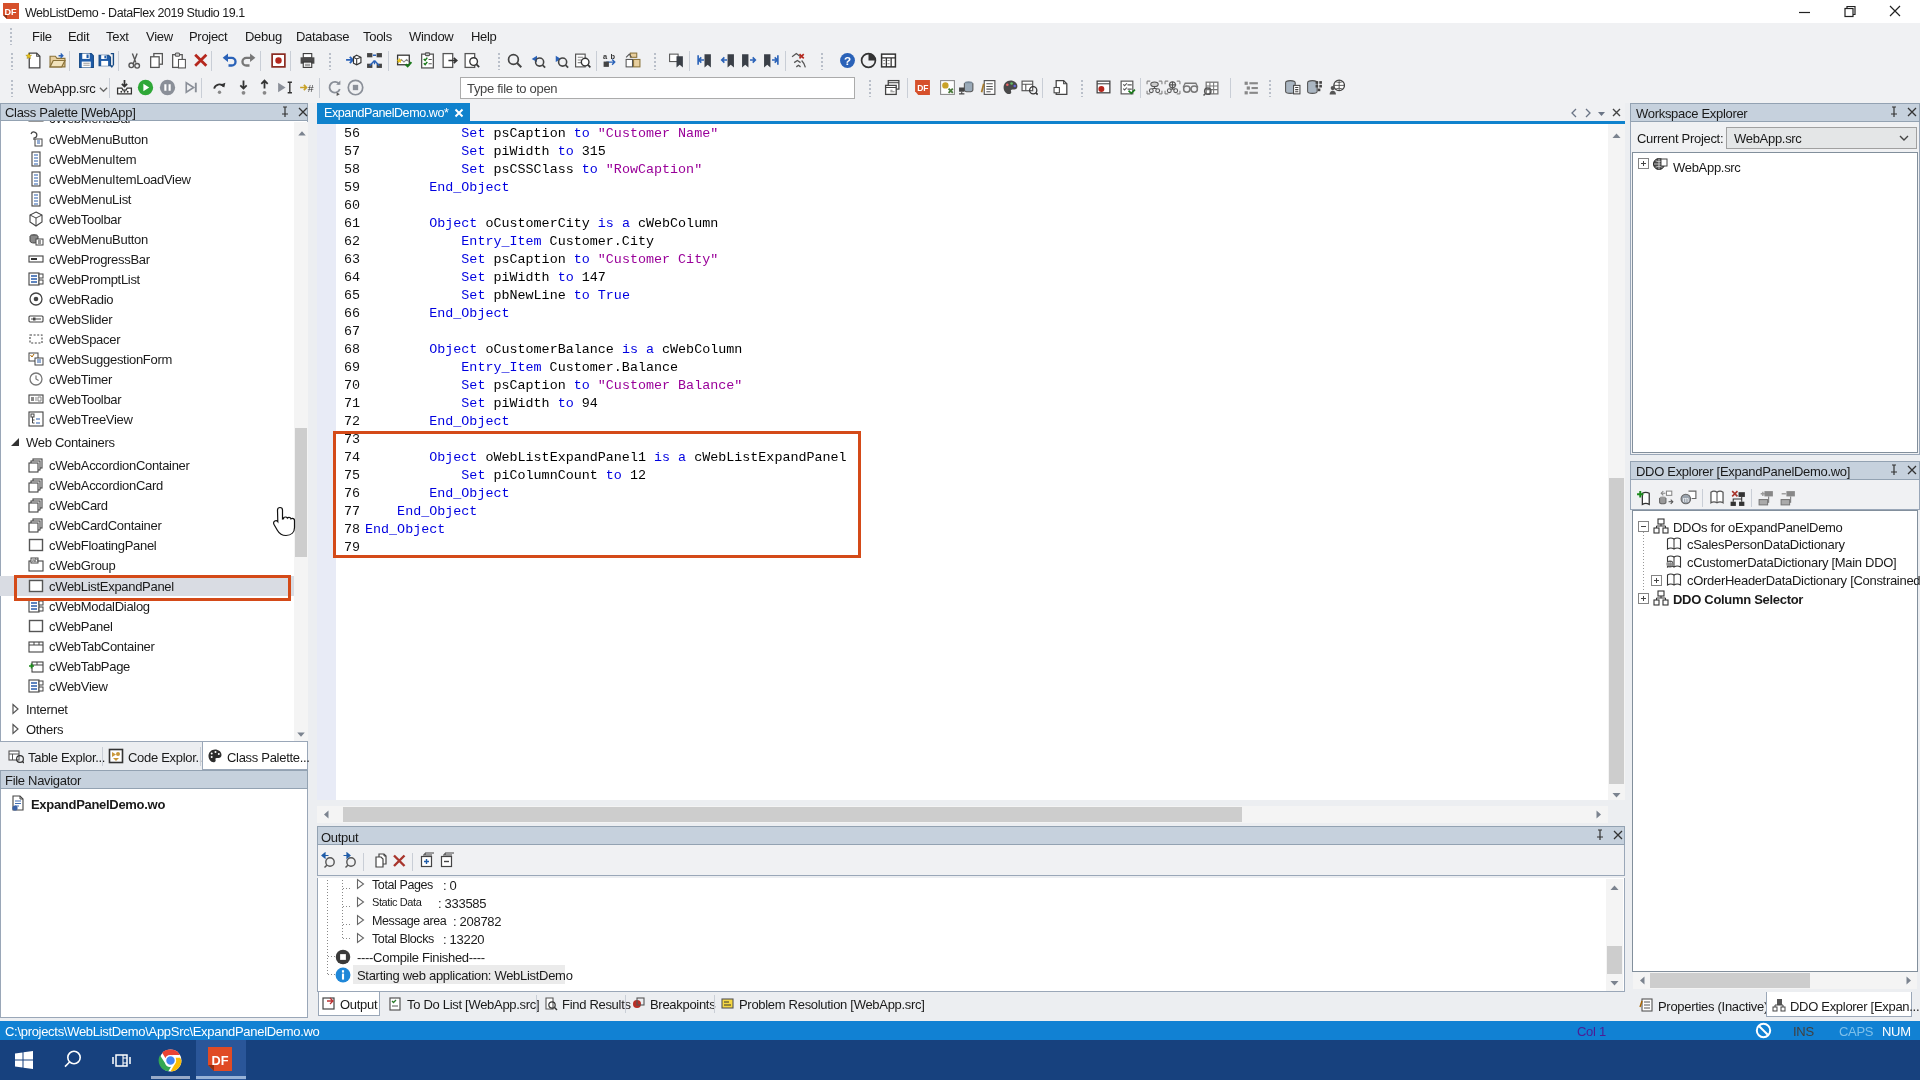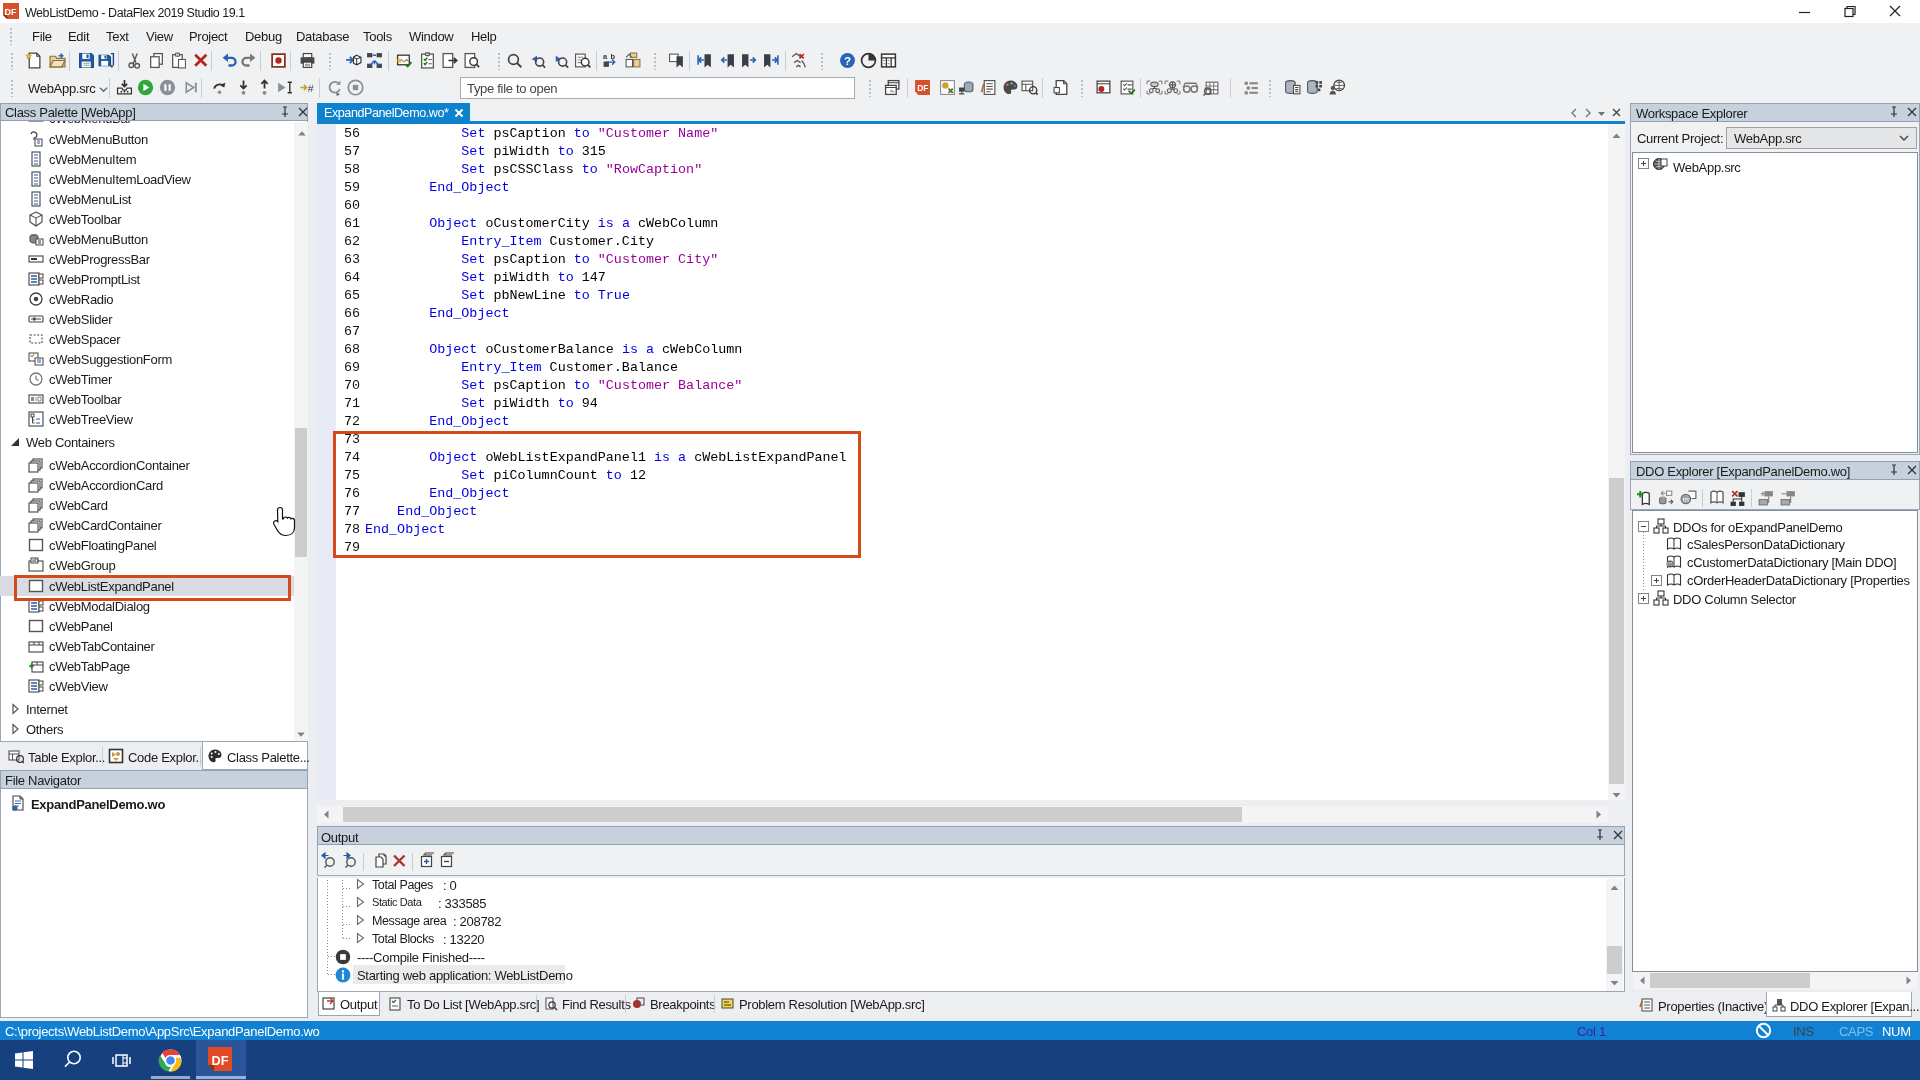--- a/index.html
+++ b/index.html
@@ -973,32 +973,32 @@
     </svg>
 <div class="t" style="left:1687px;top:555px">cCustomerDataDictionary [Main DDO]</div>
 <svg class="ab" style="left:1651px;top:575px" width="11" height="11" viewBox="0 0 11 11">
       <rect x="0.5" y="0.5" width="10" height="10" fill="#fff" stroke="#848484"></rect>
       <path d="M3 5.5h5M5.5 3v5" stroke="#444"></path>
     </svg>
 <svg class="ab" style="left:1666px;top:573px" width="16" height="14" viewBox="0 0 16 14">
       <path d="M8 2C6 .8 3.5.8 1.5 2v10C3.5 10.8 6 10.8 8 12c2-1.2 4.5-1.2 6.5 0V2C12.5.8 10 .8 8 2z" fill="#fff" stroke="#333" stroke-width="1.1"></path>
       <path d="M8 2v10" stroke="#333"></path>
     </svg>
-<div class="t" style="left:1687px;top:573px">cOrderHeaderDataDictionary [Properties</div>
+<div class="t" style="left:1687px;top:573px">cOrderHeaderDataDictionary [Constrained</div>
 <svg class="ab" style="left:1638px;top:593px" width="11" height="11" viewBox="0 0 11 11">
       <rect x="0.5" y="0.5" width="10" height="10" fill="#fff" stroke="#848484"></rect>
       <path d="M3 5.5h5M5.5 3v5" stroke="#444"></path>
     </svg>
 <svg class="ab" style="left:1653px;top:590px" width="16" height="16" viewBox="0 0 16 16">
       <rect x="5" y="1" width="6" height="5" fill="#fff" stroke="#333" stroke-width="1.1"></rect>
       <rect x="1" y="10" width="5" height="5" fill="#fff" stroke="#333" stroke-width="1.1"></rect>
       <rect x="10" y="10" width="5" height="5" fill="#fff" stroke="#333" stroke-width="1.1"></rect>
       <path d="M8 6v2M3.5 10V8h9v2" stroke="#333" fill="none"></path>
     </svg>
-<div class="t" style="left:1673px;top:592px;font-weight:normal">DDO Column Selector</div>
+<div class="t" style="left:1673px;top:592px;font-weight:bold">DDO Column Selector</div>
 </div>
 
 <div class="ab" style="left:1633px;top:972px;width:284px;height:17px;background:#f4f4f4"></div>
 <svg class="ab" style="left:1634px;top:972px" width="17" height="17" viewBox="0 0 17 17">
     <path d="M10.5 4.5L6 8.5l4.5 4z" fill="#7b838f"></path>
   </svg>
 <div class="ab" style="left:1650px;top:973px;width:160px;height:15px;background:#cdcdcd"></div>
 <svg class="ab" style="left:1900px;top:972px" width="17" height="17" viewBox="0 0 17 17">
     <path d="M6.5 4.5l4.5 4-4.5 4z" fill="#7b838f"></path>
   </svg>

